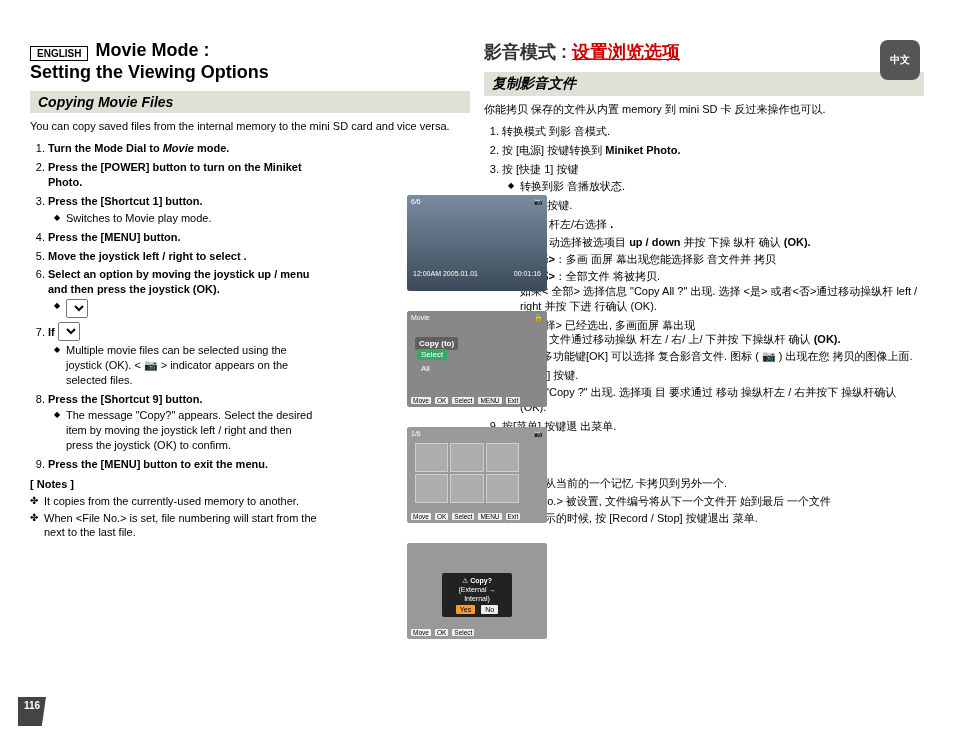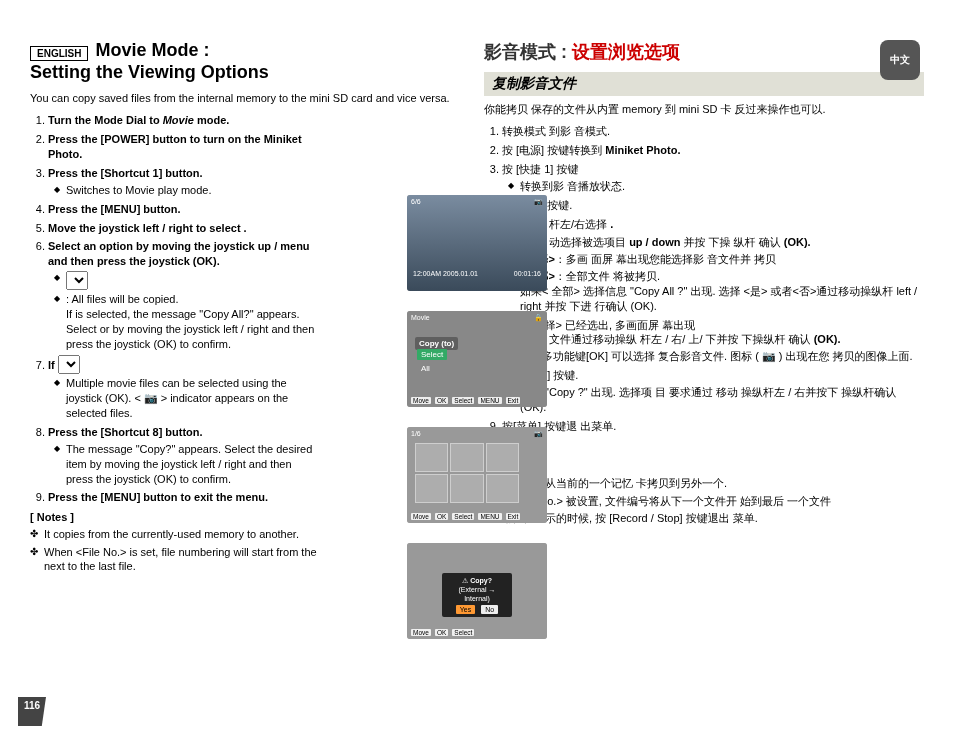--- a/index.html
+++ b/index.html
@@ -5,21 +5,21 @@
   * { box-sizing: border-box; margin: 0; padding: 0; }
   body { font-family: Arial, sans-serif; font-size: 11px; color: #000; background: #fff; width: 954px; height: 744px; position: relative; padding: 40px 30px 20px 30px; }
   .page { display: flex; gap: 4px; }
   .col { width: 50%; position: relative; }
   .col-left { padding-right: 5px; }
   .col-right { padding-left: 5px; }
   .lang-badge { display: inline-block; border: 1px solid #000; font-size: 10px; padding: 1px 6px; font-weight: bold; margin-right: 4px; vertical-align: middle; }
   .lang-badge.cn { float: right; background: #555; color: #fff; border-radius: 8px; border: none; padding: 13px 10px; }
   .title-en { font-size: 18px; font-weight: bold; line-height: 1.2; margin-bottom: 8px; }
   .title-cn { font-size: 18px; font-weight: bold; color: #333; margin-bottom: 8px; }
-  .title-cn .red { color: #c00; }
+  .title-cn .red { color: #c00; text-decoration: underline; }
   .section-bar { background: #e0e0d6; font-style: italic; font-weight: bold; font-size: 14px; padding: 3px 8px; margin-bottom: 6px; }
   .intro { font-size: 11px; margin-bottom: 8px; line-height: 1.3; }
   ol.steps { padding-left: 18px; margin-bottom: 6px; }
   ol.steps > li { margin-bottom: 4px; line-height: 1.35; font-size: 11px; }
   ol.steps > li .b { font-weight: bold; }
   ol.steps ul { list-style: none; padding-left: 6px; margin-top: 2px; }
   ol.steps ul li { position: relative; padding-left: 12px; margin-bottom: 2px; }
   ol.steps ul li::before { content: "◆"; position: absolute; left: 0; font-size: 8px; top: 2px; }
   .notes-head { font-weight: bold; margin-top: 6px; margin-bottom: 4px; }
   ul.notes { list-style: none; padding-left: 0; }
@@ -53,39 +53,39 @@
 <body>
 
 <div class="page">
 
   <div class="col col-left">
     <div>
       <span class="lang-badge">ENGLISH</span>
       <span class="title-en">Movie Mode :</span>
       <div class="title-en">Setting the Viewing Options</div>
     </div>
+    <div class="section-bar">Copying Movie Files</div>
     <div class="intro">You can copy saved files from the internal memory to the mini SD card and vice versa.</div>
 
     <div class="left-text-block">
       <ol class="steps" id="steps-en">
           <li><span class="b">Turn the Mode Dial to <i>Movie</i> mode.</span></li>
           <li><span class="b">Press the [POWER] button to turn on the Miniket Photo.</span></li>
           <li><span class="b">Press the [Shortcut 1] button.</span><ul>
               <li>Switches to Movie play mode.</li>
             </ul></li>
           <li><span class="b">Press the [MENU] button.</span></li>
           <li><span class="b">Move the joystick left / right to select <copy (to)="">.</copy></span></li>
           <li><span class="b">Select an option by moving the joystick up / menu and then press the joystick (OK).</span><ul>
               <li><b><select>: Multi-view screen appears and you can select files to copy.</select></b></li>
-              <li><b><all></all></b>: All files will be copied.<br>If <all> is selected, the message "Copy All?" appears. Select <yes> or <no> by moving the joystick left / right and then press the joystick (OK) to confirm.</no></yes></all></li>
             </ul></li>
           <li><span class="b">If <select> is selected, Multi-view screen appears. Select files to copy by moving the joystick left / right / up / down and press the joystick (OK).</select></span><ul>
               <li>Multiple movie files can be selected using the joystick (OK). &lt; 📷 &gt; indicator appears on the selected files.</li>
             </ul></li>
-          <li><span class="b">Press the [Shortcut 8] button.</span><ul>
+          <li><span class="b">Press the [Shortcut 9] button.</span><ul>
               <li>The message "Copy?" appears. Select the desired item by moving the joystick left / right and then press the joystick (OK) to confirm.</li>
             </ul></li>
           <li><span class="b">Press the [MENU] button to exit the menu.</span></li>
         </ol>
       <div class="notes-head">[ Notes ]</div>
       <ul class="notes" id="notes-en">
           <li>It copies from the currently-used memory to another.</li>
           <li>When &lt;File No.&gt; is set, file numbering will start from the next to the last file.</li>
         </ul>
     </div>

